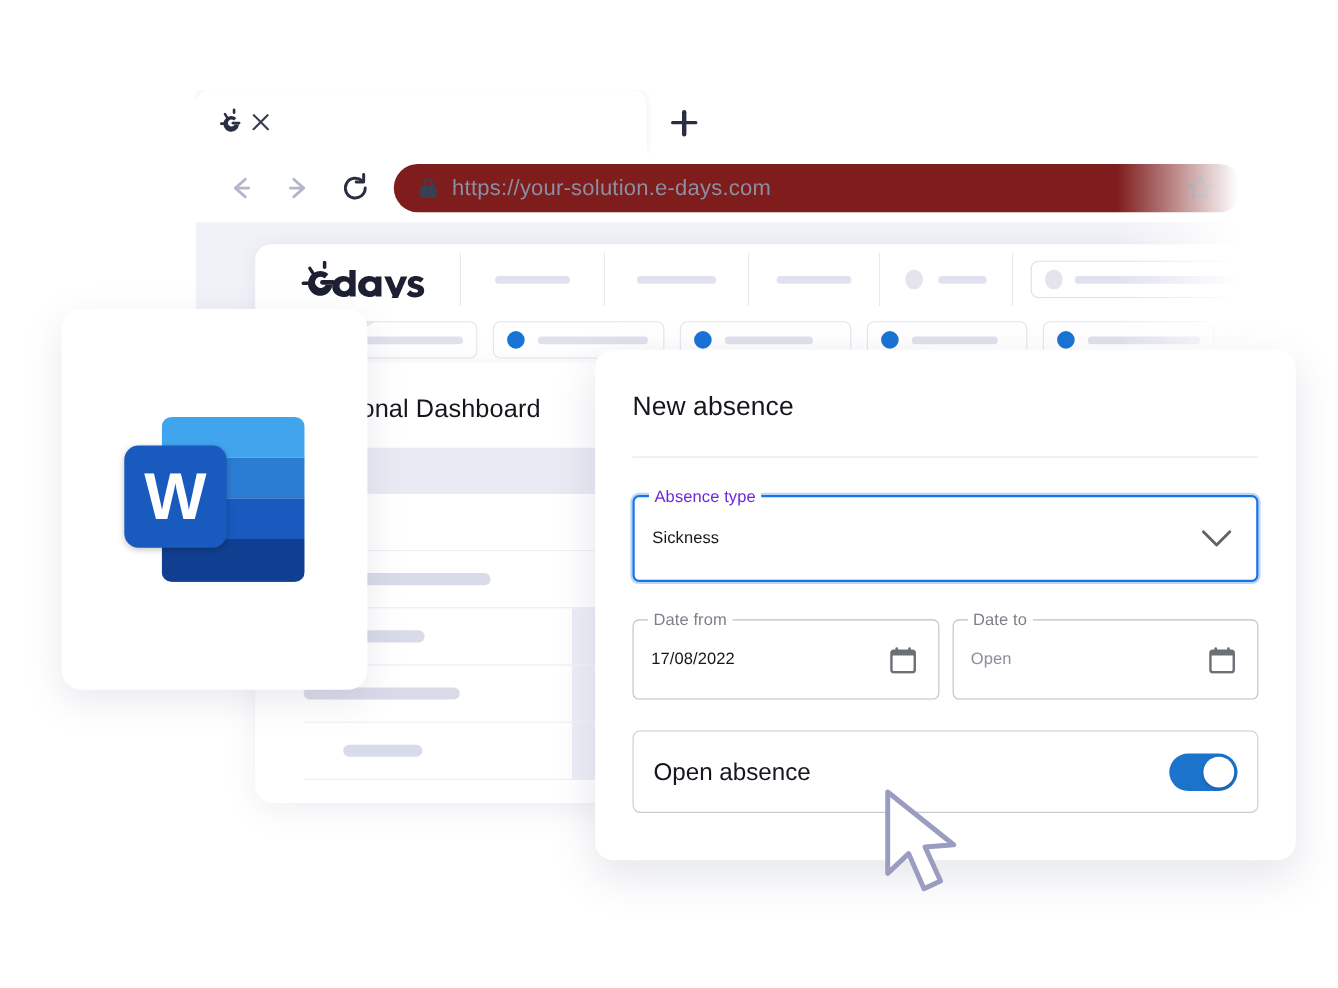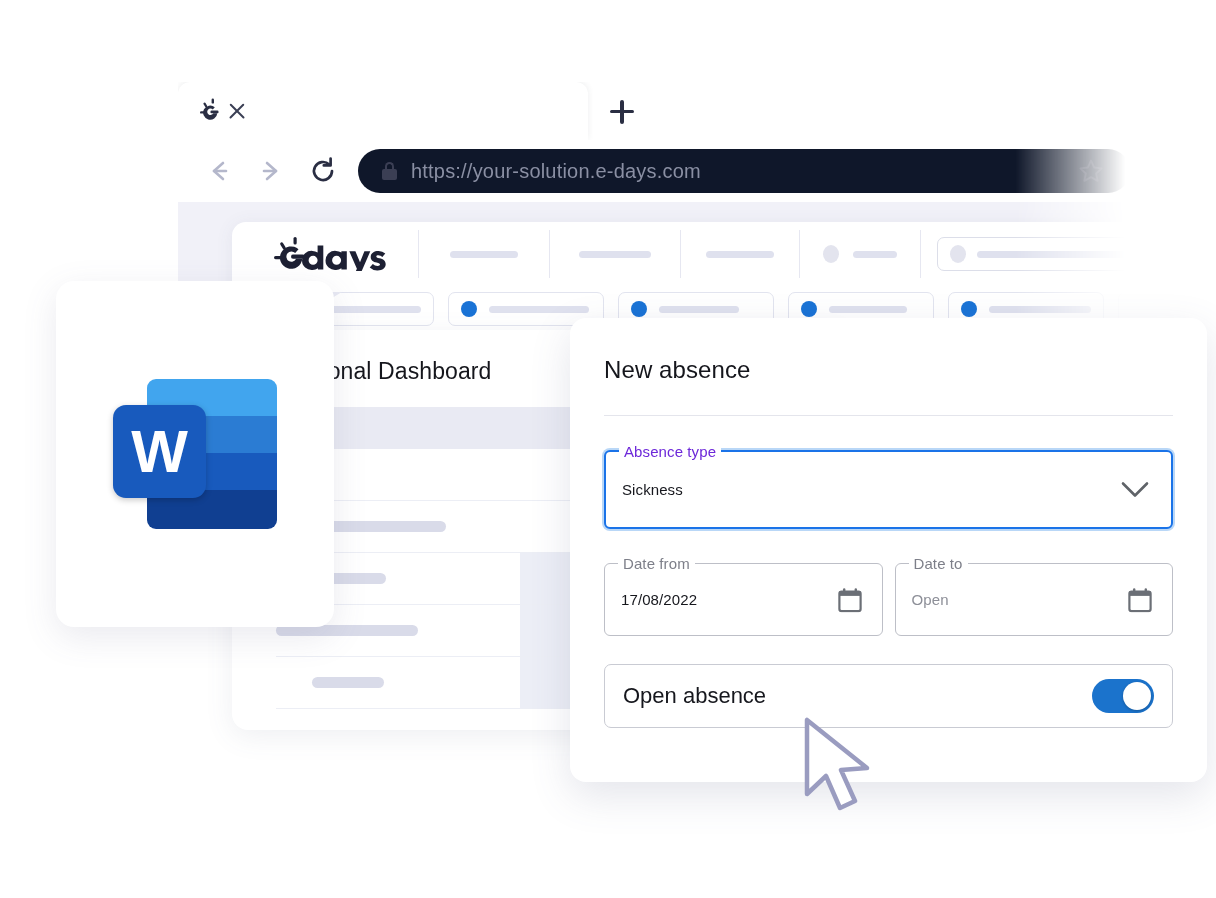--- a/index.html
+++ b/index.html
@@ -45,21 +45,21 @@
   }
   .new-tab::before { left: 0; top: 10px; width: 24px; height: 3.4px; }
   .new-tab::after  { left: 10.3px; top: 0; width: 3.4px; height: 24px; }
 
   .toolbar {
     background: #fff; height: 62px; display: flex; align-items: center;
     padding: 0 0 0 24px; position: relative;
   }
   .navbtn { width: 34px; height: 34px; position: relative; margin-right: 18px; cursor: pointer; flex: 0 0 34px; }
   .omnibox {
-    flex: 1; height: 44px; background: #0f172a; border-radius: 22px;
+    flex: 1; height: 44px; background: #7f1d1d; border-radius: 22px;
     display: flex; align-items: center; padding: 0 18px 0 24px; margin-right: 0;
   }
   .lock { width: 15px; height: 18px; position: relative; flex: 0 0 15px; }
   .lock-body { position: absolute; left: 0; bottom: 0; width: 15px; height: 11px;
                background: #3b3f54; border-radius: 2px; }
   .lock-shackle { position: absolute; left: 3.2px; top: 0; width: 8.6px; height: 9px;
                border: 2.3px solid #3b3f54; border-bottom: none; border-radius: 5px 5px 0 0; }
   .url { font-size: 20px; color: #8a8fa3; margin-left: 14px; letter-spacing: .2px; }
   .star { position: absolute; right: 26px; top: 50%; transform: translateY(-50%);
           width: 26px; height: 26px; cursor: pointer; }
@@ -138,21 +138,21 @@
     position: absolute; left: 20px; top: 659px; width: 350px; height: 88px;
     background: #1a73d6; border-radius: 14px; z-index: 31;
     display: flex; align-items: center; justify-content: center;
     color: #fff; font-size: 26px; letter-spacing: .2px; cursor: pointer;
     box-shadow: 0 6px 20px rgba(26,115,214,.22); border: none;
     font-family: "Liberation Sans", sans-serif;
   }
 
   
   .modal {
-    position: absolute; left: 570px; top: 318px; width: 637px; height: 464px;
+    position: absolute; left: 541px; top: 318px; width: 637px; height: 464px;
     background: #fff; border-radius: 16px; z-index: 40;
     box-shadow: 0 14px 40px rgba(90,95,130,.16);
     padding: 0 34px;
   }
   .modal-title { font-size: 24px; color: #15161c; padding: 38px 0 0 34px; letter-spacing: .1px; }
   .modal-sep { height: 1px; background: #e4e5ec; margin: 31px 0 0 0; }
 
   .field {
     position: relative; border: 1px solid #bdbfc7; border-radius: 6px;
     height: 79px; display: flex; align-items: center; padding: 0 16px;
@@ -168,21 +168,21 @@
   .field-value.placeholder { color: #8d8f98; }
   .chevron { position: absolute; right: 22px; top: 50%; transform: translateY(-50%);
              width: 28px; height: 17px; }
   .cal-icon { position: absolute; right: 20px; top: 50%; transform: translateY(-50%);
               width: 24px; height: 25px; }
 
   .dates-row { display: flex; gap: 12px; margin-top: 34px; }
   .dates-row .field { flex: 1; height: 73px; }
 
   .toggle-row {
-    margin-top: 28px; border: 1px solid #c9cbd3; border-radius: 7px; height: 64px;
+    margin-top: 28px; border: 1px solid #c9cbd3; border-radius: 7px; height: 75px;
     display: flex; align-items: center; justify-content: space-between; padding: 0 18px 0 18px;
   }
   .toggle-label { font-size: 22px; color: #16171d; }
   .switch { width: 62px; height: 34px; border-radius: 17px; background: #1b73cc;
             position: relative; cursor: pointer; }
   .switch .knob { position: absolute; right: 3px; top: 3px; width: 28px; height: 28px;
                   border-radius: 50%; background: #fff; box-shadow: 0 1px 3px rgba(0,0,0,.25); }
 
   
   .cursor { position: absolute; left: 797px; top: 716px; width: 100px; height: 96px; z-index: 60; }

